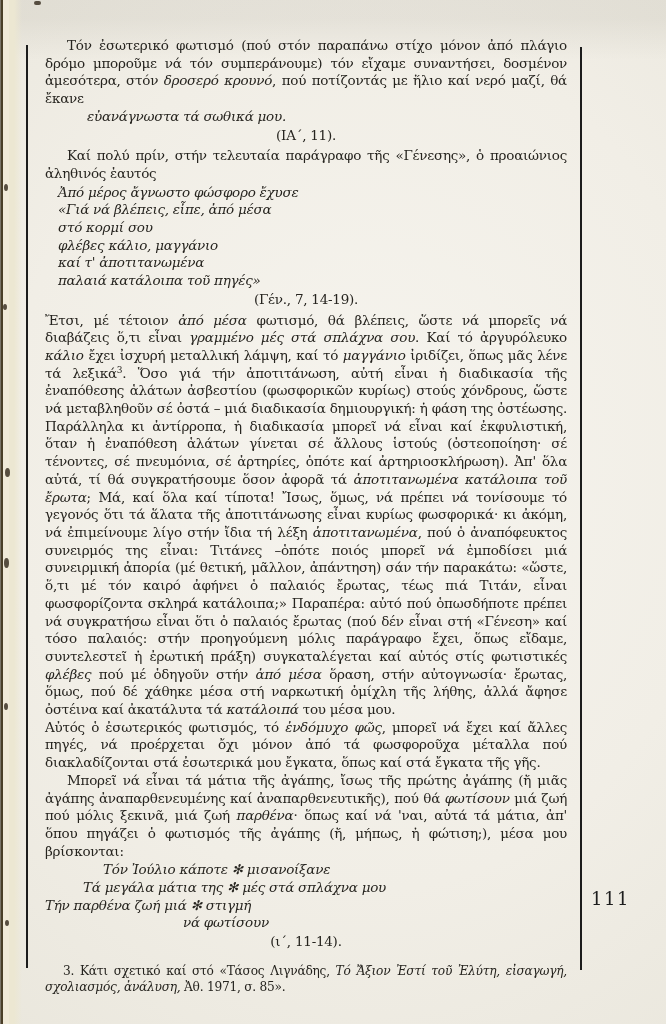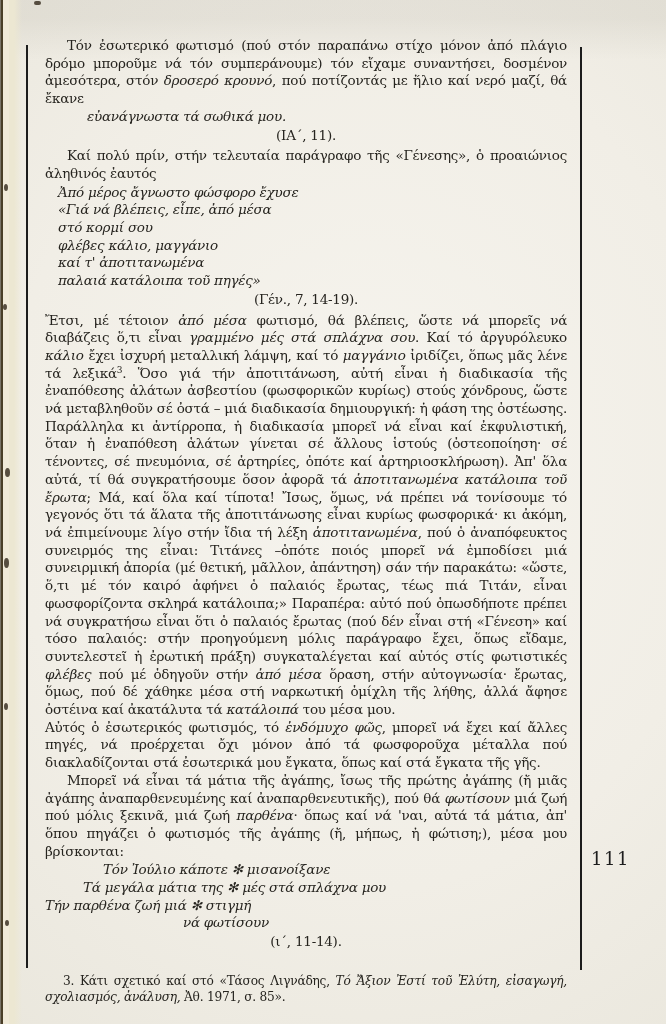--- a/index.html
+++ b/index.html
@@ -43,26 +43,26 @@
   .quote-line{margin-left:42px;font-style:italic;text-align:left;}
   .cite{text-align:center;margin:1px 0 3px 0;}
   .poem{text-align:left;font-style:italic;margin:1px 0;}
   .poem .poem-line{white-space:nowrap;}
   .poem-genesis .poem-line{margin-left:13px;}
   .poem-july .poem-line:nth-child(1){margin-left:58px;}
   .poem-july .poem-line:nth-child(2){margin-left:38px;}
   .poem-july .poem-line:nth-child(3){}
   .poem-july .poem-line:nth-child(4){margin-left:138px;}
   .footnote{
-    margin-top:23px;
+    margin-top:13px;
     font-size:12.2px;line-height:15.8px;
     text-indent:18px;
   }
   .pagenum{
-    position:absolute;left:591px;top:848px;
+    position:absolute;left:591px;top:888px;
     font-size:18px;letter-spacing:1.5px;color:#1d1d1d;
   }
 </style>
 </head>
 <body>
 
 <div class="page">
 
   <div class="edge-strip"></div>
   <div class="speck" style="left:34px;top:1px;width:7px;height:4px;border-radius:2px;"></div>

